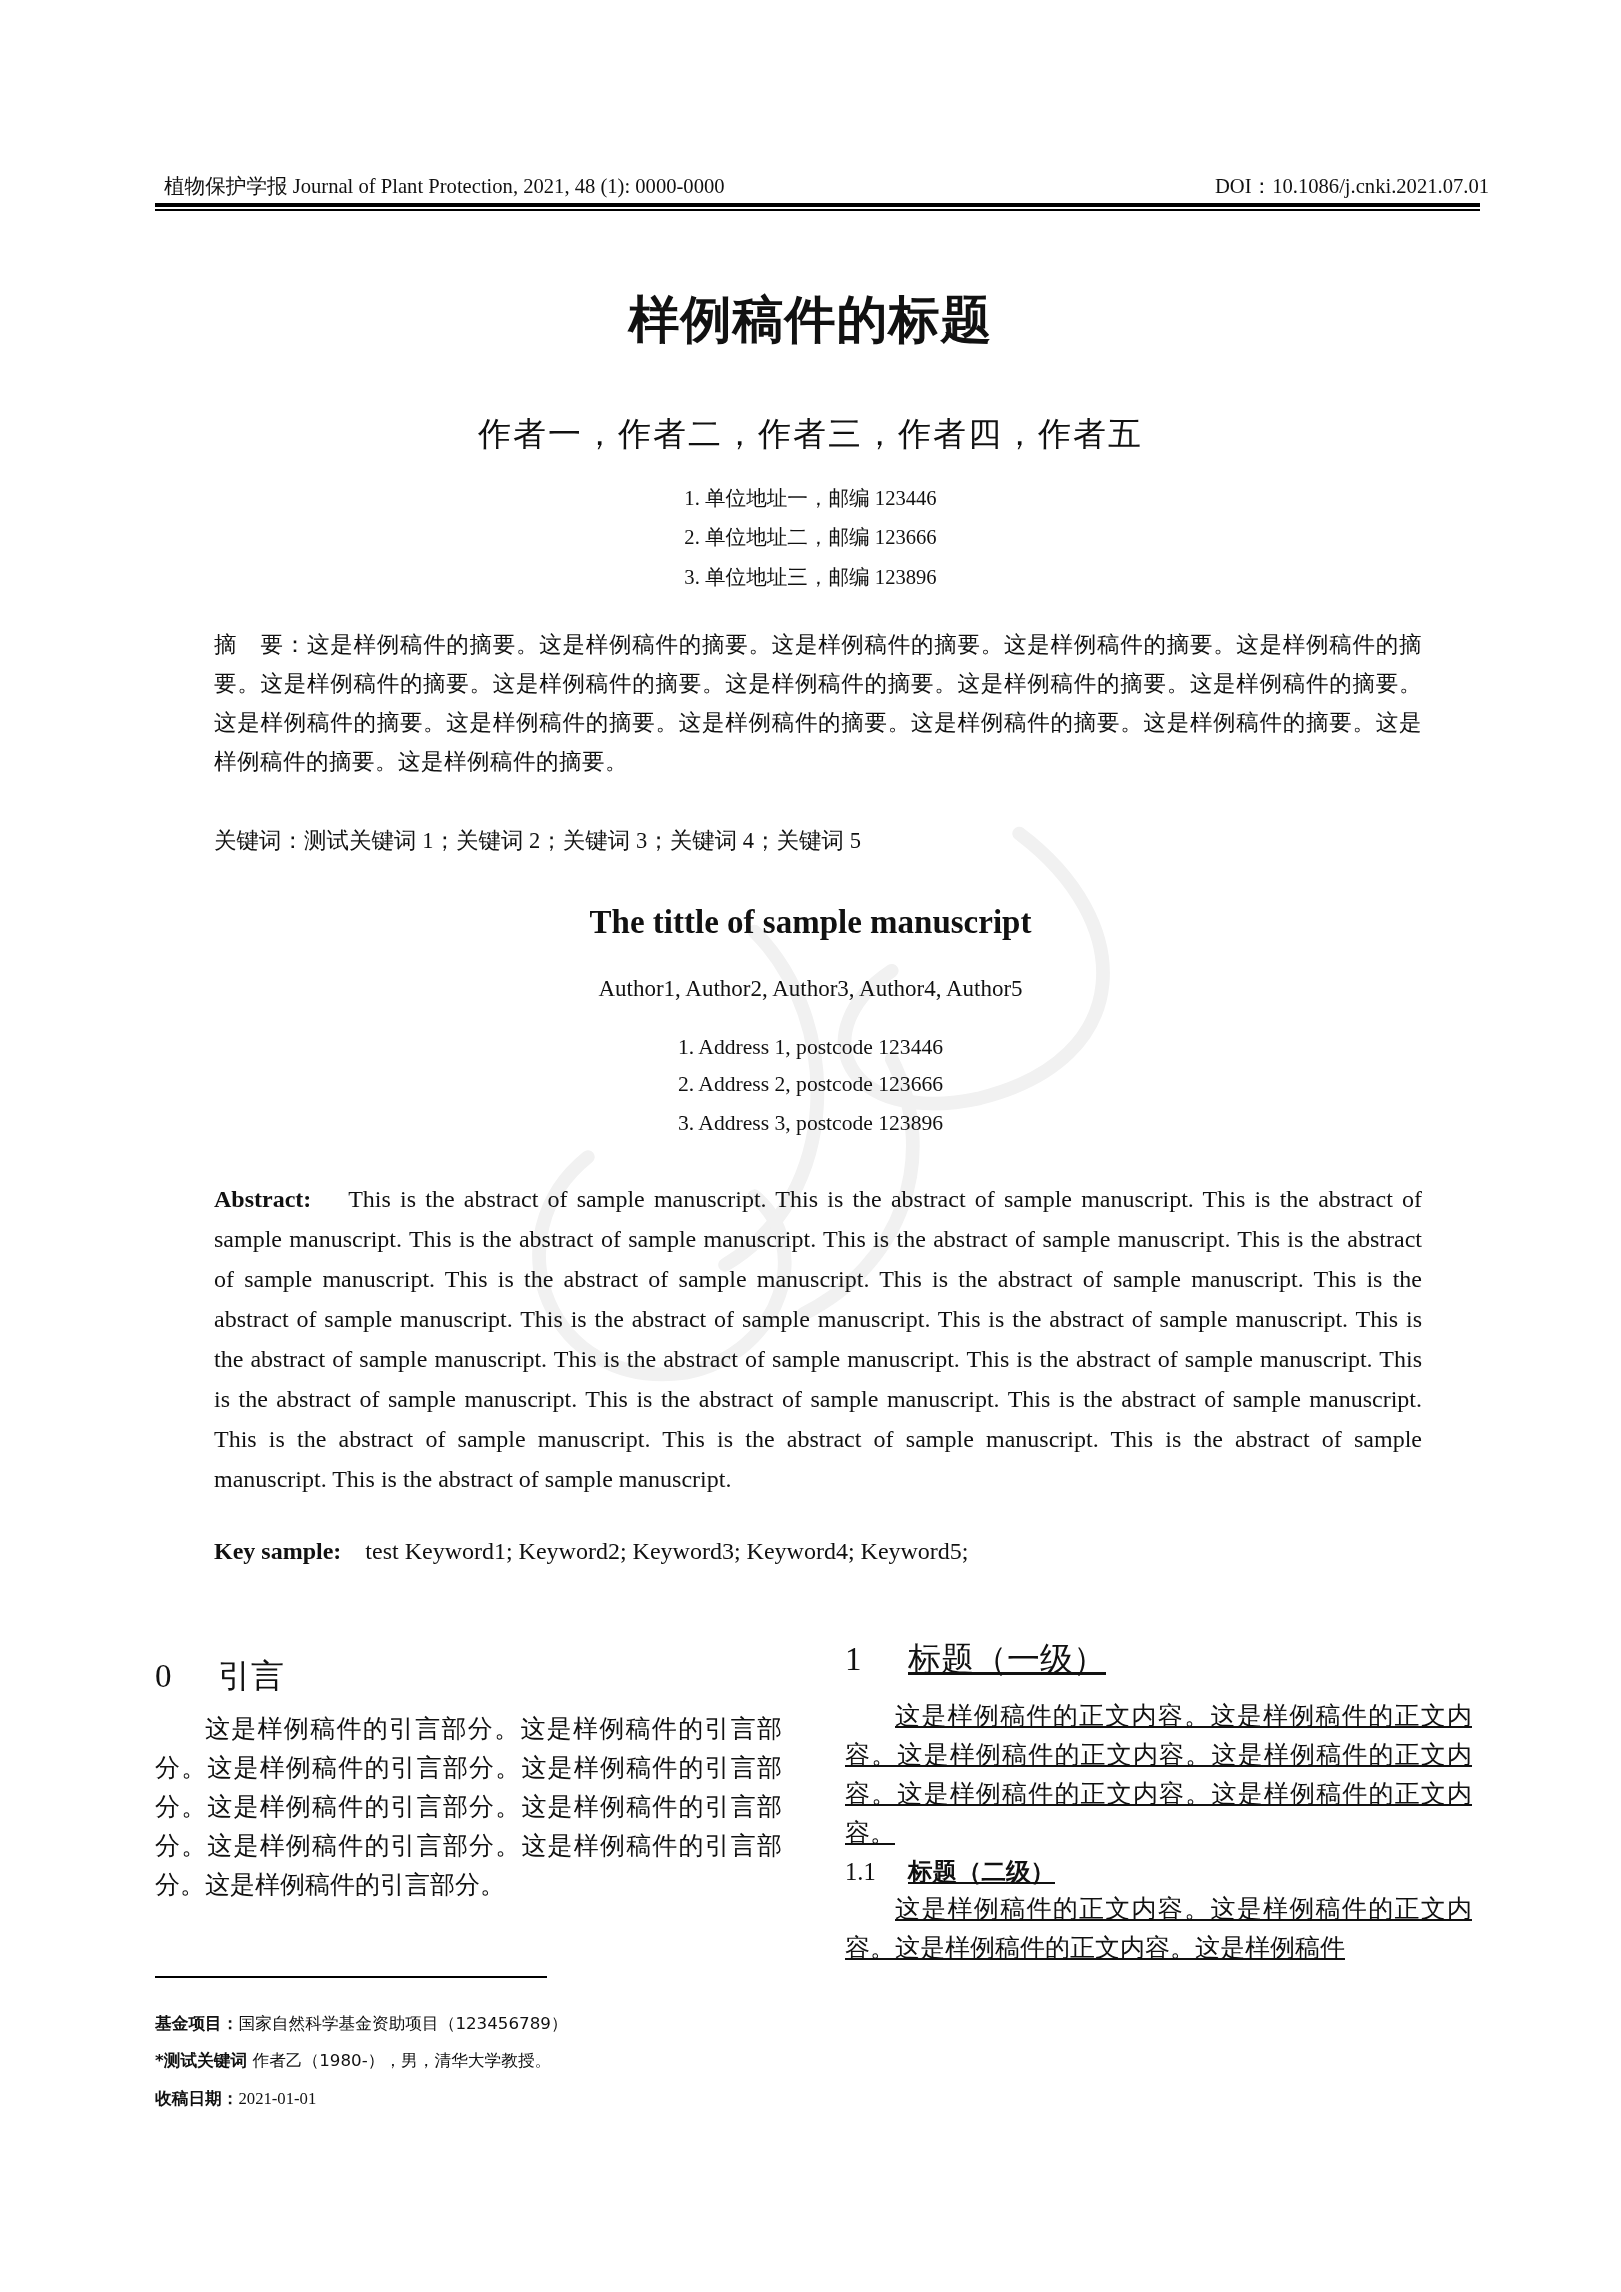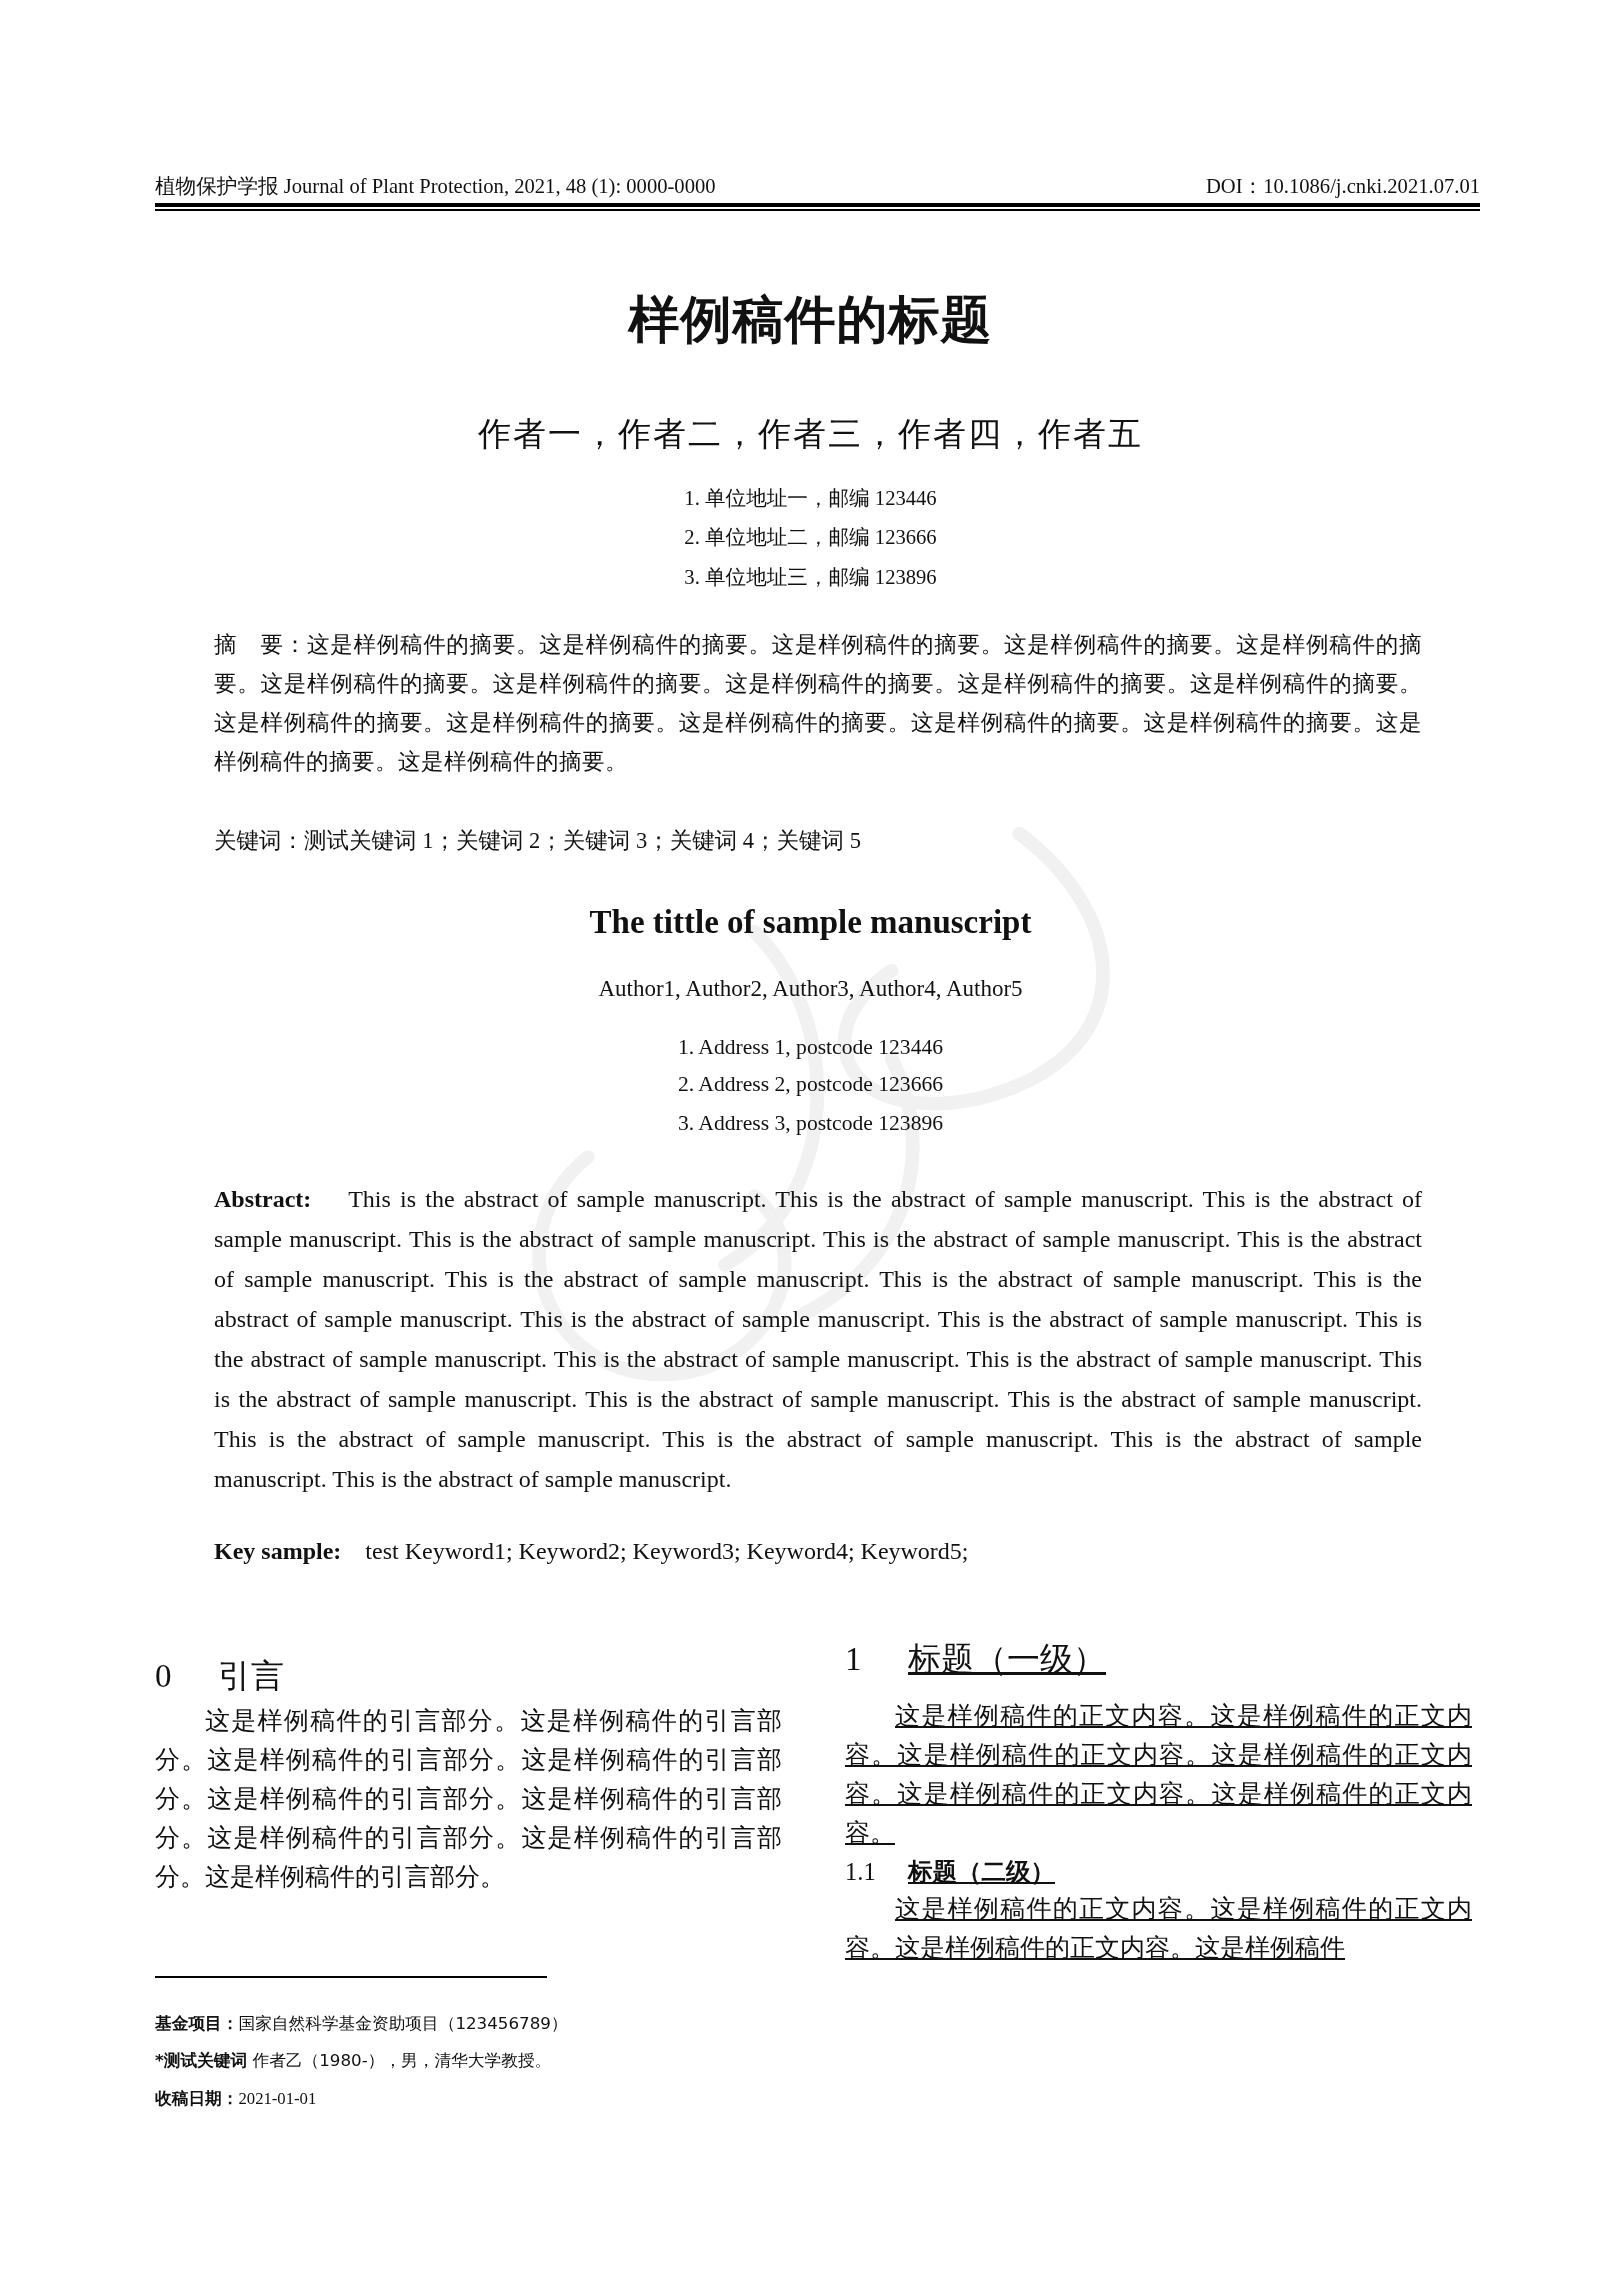--- a/index.html
+++ b/index.html
@@ -2,21 +2,21 @@
 <html><head>
 <meta charset="utf-8">
 <style>
   html, body { margin: 0; padding: 0; background: #ffffff; }
   body { width: 1621px; height: 2293px; position: relative; overflow: hidden; color: #111; }
   .serif { font-family: "Liberation Serif", "DejaVu Serif", serif; }
   .sans { font-family: "DejaVu Sans", "Liberation Sans", sans-serif; }
   .abs { position: absolute; }
 
   
-  .run-header { left: 155px; top: 172px; width: 1325px; height: 29px; font-size: 20.6px; }
+  .run-header { left: 164px; top: 172px; width: 1325px; height: 29px; font-size: 20.6px; }
   .run-header .left { position: absolute; left: 0; top: 0; white-space: nowrap; }
   .run-header .right { position: absolute; right: 0; top: 0; white-space: nowrap; }
   .rule-thick { left: 155px; top: 203px; width: 1325px; height: 3.9px; background: #000; }
   .rule-thin { left: 155px; top: 209px; width: 1325px; height: 2px; background: #000; }
 
   .center { left: 0; width: 1621px; text-align: center; white-space: nowrap; }
   .cn-title { top: 286px; font-size: 51px; font-weight: bold; letter-spacing: 1px; }
   .cn-authors { top: 412px; font-size: 33px; letter-spacing: 2px; }
   .cn-aff { font-size: 20.6px; }
 
@@ -88,21 +88,21 @@
   <b>Abstract:</b>&nbsp;&nbsp;&nbsp;&nbsp;<span>This is the abstract of sample manuscript. This is the abstract of sample manuscript. This is the abstract of sample manuscript. This is the abstract of sample manuscript. This is the abstract of sample manuscript. This is the abstract of sample manuscript. This is the abstract of sample manuscript. This is the abstract of sample manuscript. This is the abstract of sample manuscript. This is the abstract of sample manuscript.  This is the abstract of sample manuscript. This is the abstract of sample manuscript. This is the abstract of sample manuscript. This is the abstract of sample manuscript. This is the abstract of sample manuscript. This is the abstract of sample manuscript. This is the abstract of sample manuscript. This is the abstract of sample manuscript. This is the abstract of sample manuscript. This is the abstract of sample manuscript. This is the abstract of sample manuscript.</span>
 </div>
 <div class="abs en-keywords serif">
   <b>Key sample:</b>&nbsp;&nbsp;&nbsp;&nbsp;<span>test Keyword1; Keyword2; Keyword3; Keyword4; Keyword5;</span>
 </div>
 
 <div class="abs col col-left" style="top:1654px">
   <div class="h1 sans">
     <span class="num">0</span><span>引言</span>
   </div>
-  <div class="body-text sans" style="margin-top:2px">这是样例稿件的引言部分。这是样例稿件的引言部分。这是样例稿件的引言部分。这是样例稿件的引言部分。这是样例稿件的引言部分。这是样例稿件的引言部分。这是样例稿件的引言部分。这是样例稿件的引言部分。这是样例稿件的引言部分。</div>
+  <div class="body-text sans" style="margin-top:10px">这是样例稿件的引言部分。这是样例稿件的引言部分。这是样例稿件的引言部分。这是样例稿件的引言部分。这是样例稿件的引言部分。这是样例稿件的引言部分。这是样例稿件的引言部分。这是样例稿件的引言部分。这是样例稿件的引言部分。</div>
 </div>
 
 <div class="abs col col-right" style="top:1637px">
   <div class="h1 sans">
     <span class="num">1</span><span>标题（一级）</span>
   </div>
   <div class="body-text sans" style="margin-top:13.7px">这是样例稿件的正文内容。这是样例稿件的正文内容。这是样例稿件的正文内容。这是样例稿件的正文内容。这是样例稿件的正文内容。这是样例稿件的正文内容。</div>
   <div class="h2 sans" style="margin-top:2px; line-height:35px">
     <span class="num">1.1</span><span>标题（二级）</span>
   </div>

